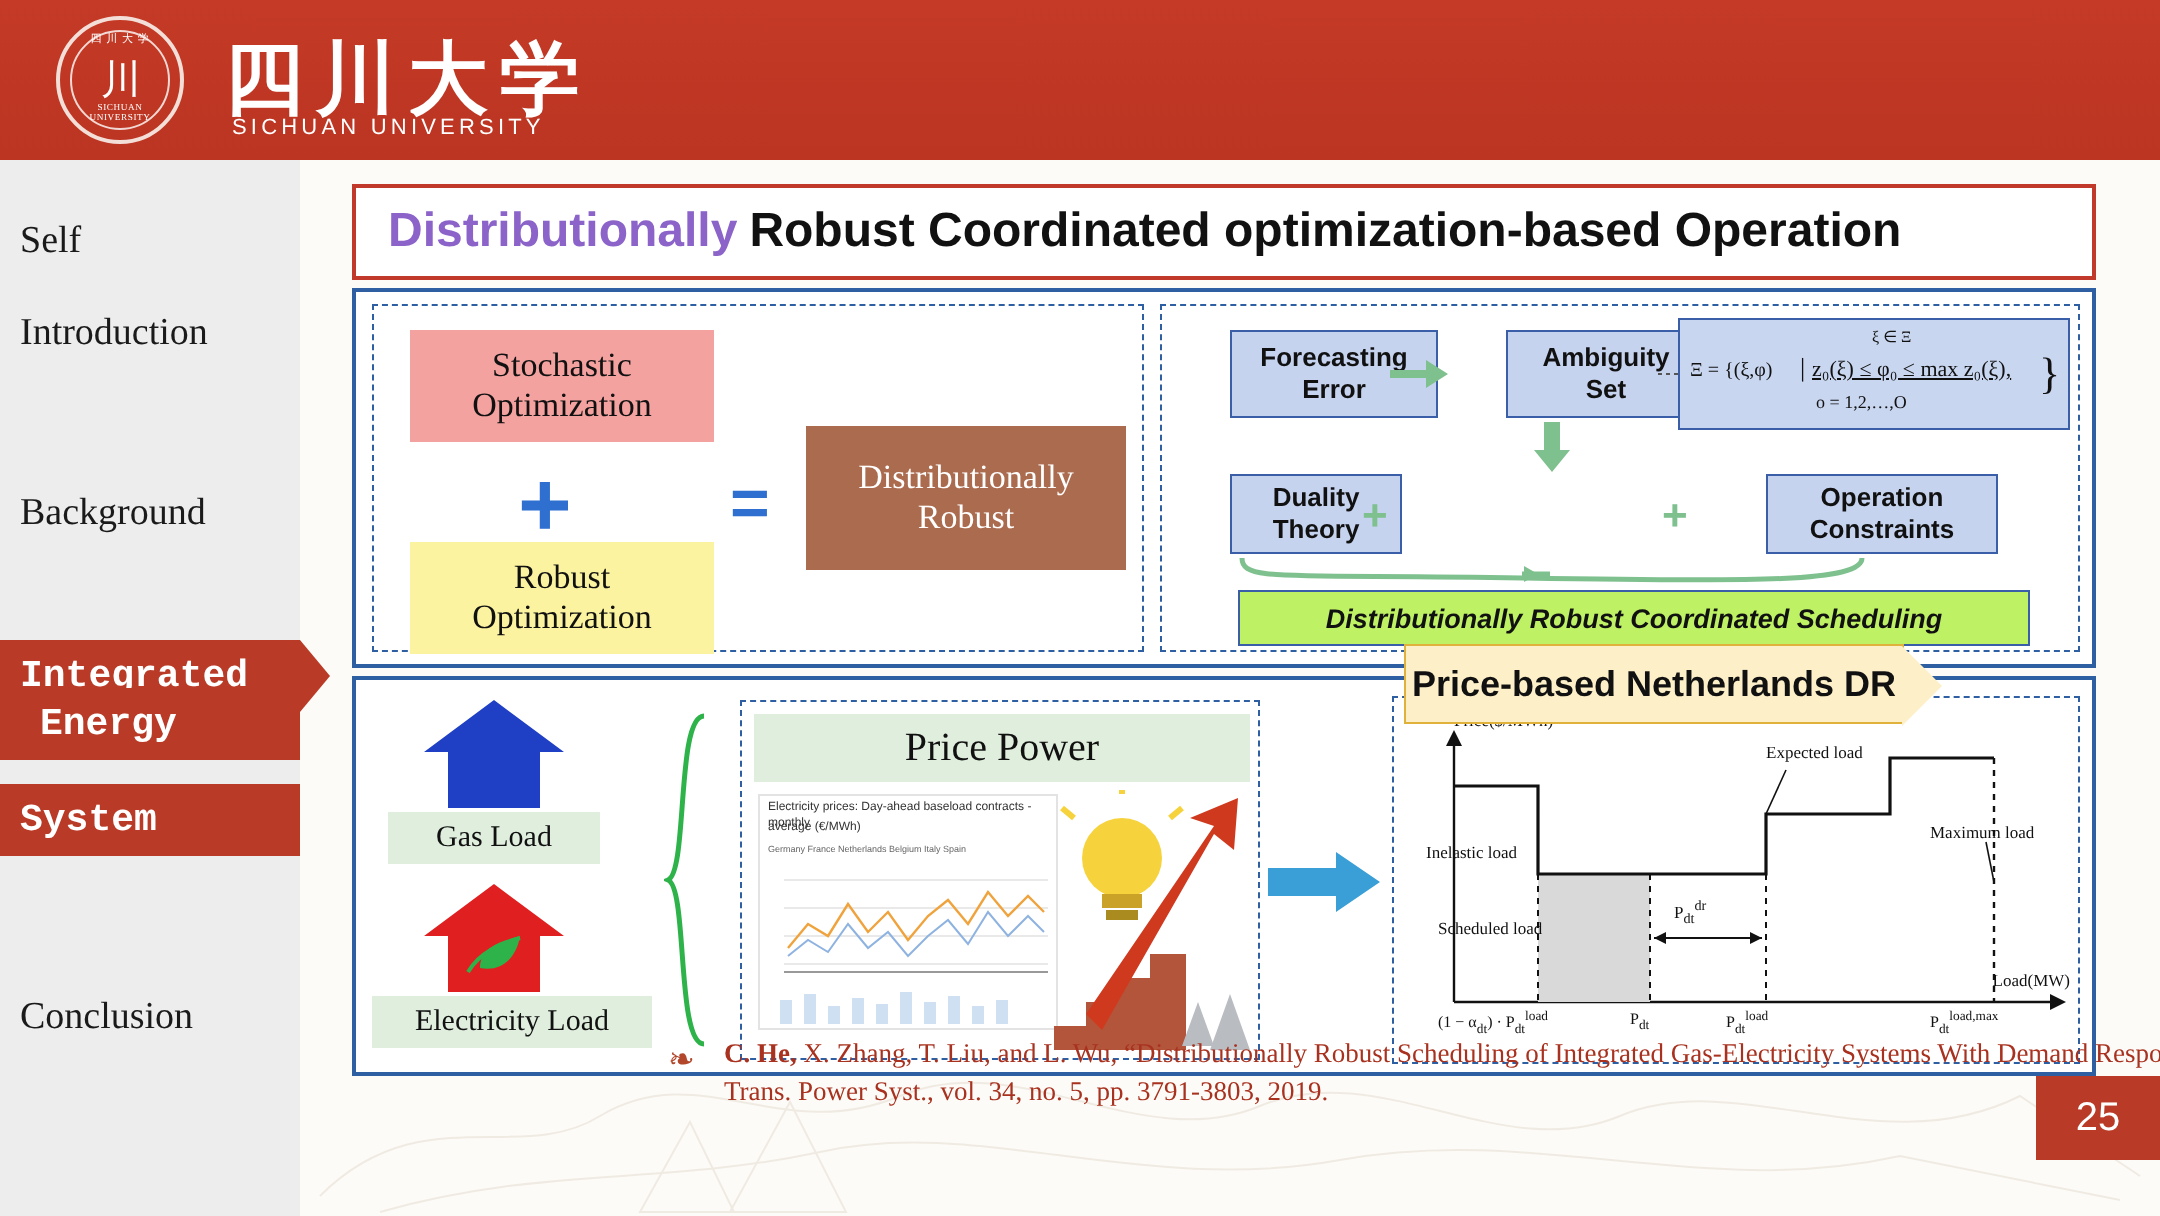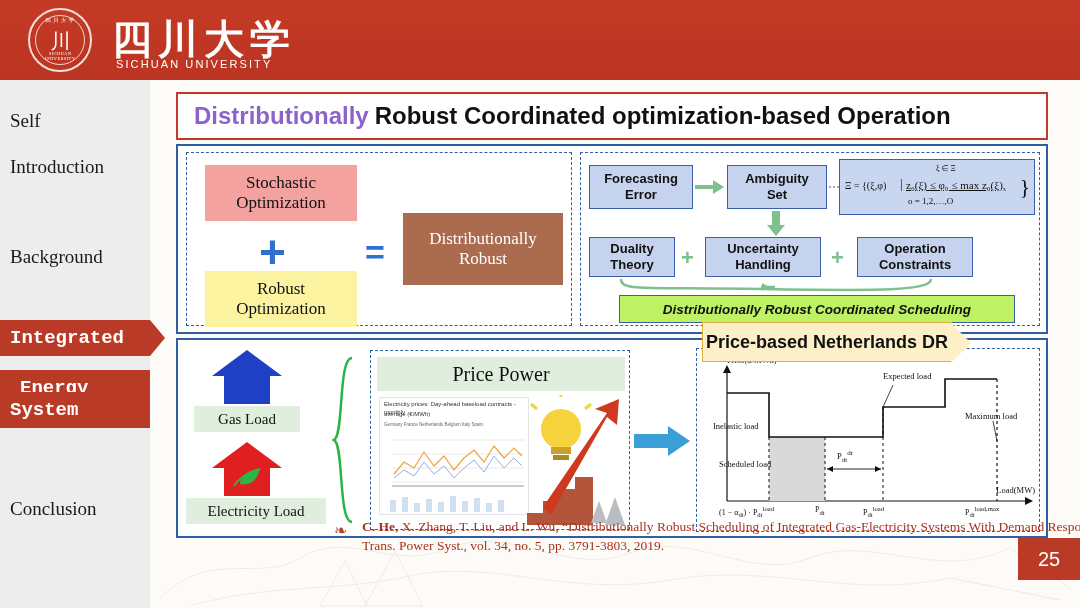--- a/index.html
+++ b/index.html
@@ -128,21 +128,21 @@
     position: absolute; left: 216px; top: 60px; width: 160px; height: 72px;
     background: #ab6b4f; color: #fff; display: flex; align-items: center;
     justify-content: center; text-align: center; font-size: 17px; line-height: 1.2;
   }
 
   
   .fbox {
     position: absolute; background: #c6d3ef; border: 1px solid #3a5fa8;
     display: flex; align-items: center; justify-content: center; text-align: center;
     font-family: "Liberation Sans", sans-serif; font-weight: 700;
-    font-size: 13px; color: #111; line-height: 1.2;
+    font-size: 13px; color: #111; line-height: 1.2; margin-left: 26px;
   }
   .plus-sm {
     position: absolute; color: #7fc08f; font-size: 22px; font-weight: 700;
     font-family: "Liberation Sans", sans-serif;
   }
   .sched-box {
     position: absolute; background: #bef264; border: 1px solid #3a5fa8;
     display: flex; align-items: center; justify-content: center;
     font-family: "Liberation Sans", sans-serif; font-weight: 700; font-size: 13.5px;
     color: #111;
@@ -226,21 +226,21 @@
 
 <div class="sidebar">
   <div class="side-item" style="top:28px;">Self</div>
   <div class="side-item" style="top:74px;">Introduction</div>
   <div class="side-item" style="top:164px;">Background</div>
 
   <div class="side-item active" style="top:240px; height:36px; line-height:36px;">
     <span>Integrated</span>
     <span class="side-arrow"></span>
   </div>
-  <div class="side-item active" style="top:290px; height:36px; line-height:36px;padding-left:20px;">
+  <div class="side-item active" style="top:264px; height:36px; line-height:36px;padding-left:20px;">
     <span>Energy</span>
   </div>
   <div class="side-item" style="top:416px;">Conclusion</div>
 
   <div class="side-item active" style="top:312px; height:36px; line-height:36px;">
     <span>System</span>
   </div>
 </div>
 
 <svg class="bg-art" viewBox="0 0 930 120">
@@ -306,24 +306,20 @@
 
       <svg style="position:absolute; left:186px; top:58px;" width="18" height="26">
         <path d="M5 0 h8 v14 h5 l-9 11 l-9 -11 h5 z" fill="#7fc08f"></path>
       </svg>
 
       <div class="fbox" style="left:8px; top:84px; width:86px; height:40px;">
         <span style="white-space:pre-line">Duality
 Theory</span>
       </div>
       <div class="plus-sm" style="left:100px; top:92px;">+</div>
-      <div class="fbox" style="left:124px; top:84px; width:116px; height:40px;">
-        <span style="white-space:pre-line">Uncertainty
-Handling</span>
-      </div>
       <div class="plus-sm" style="left:250px; top:92px;">+</div>
       <div class="fbox" style="left:276px; top:84px; width:116px; height:40px;">
         <span style="white-space:pre-line">Operation
 Constraints</span>
       </div>
 
       <svg style="position:absolute; left:30px; top:124px;" width="360" height="22">
         <path d="M10 2 C10 14 30 10 150 12 C270 14 320 14 320 2" stroke="#7fc08f" stroke-width="2.5" fill="none"></path>
         <path d="M158 10 l-7 -4 v8 z" fill="#7fc08f"></path>
         <path d="M150 10 h14" stroke="#7fc08f" stroke-width="2.5"></path>

